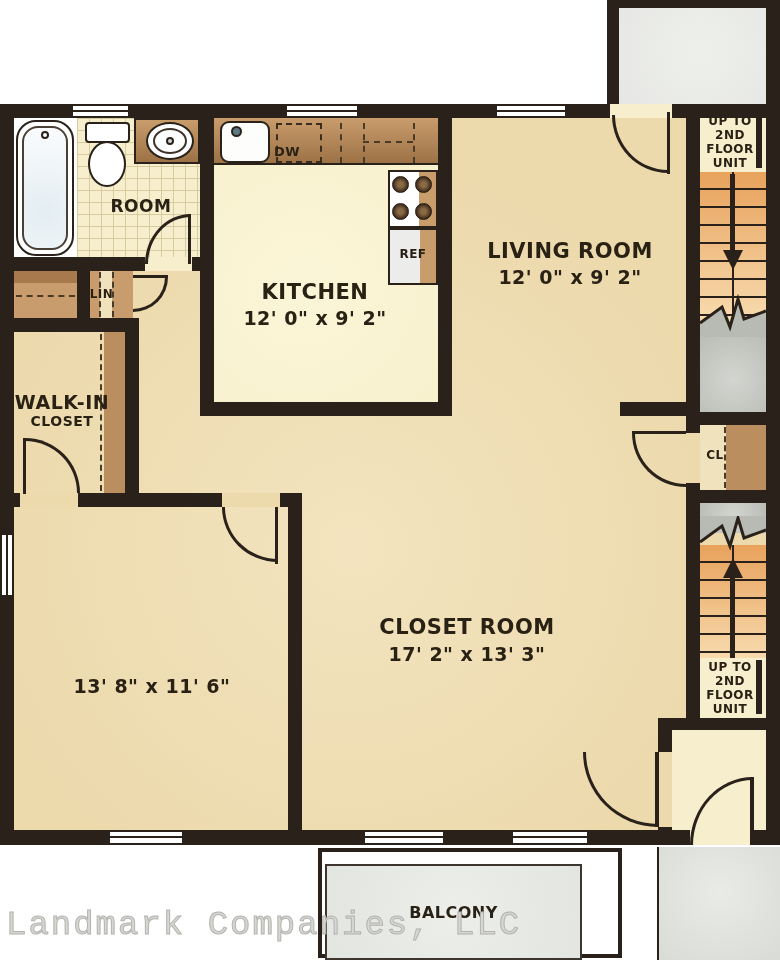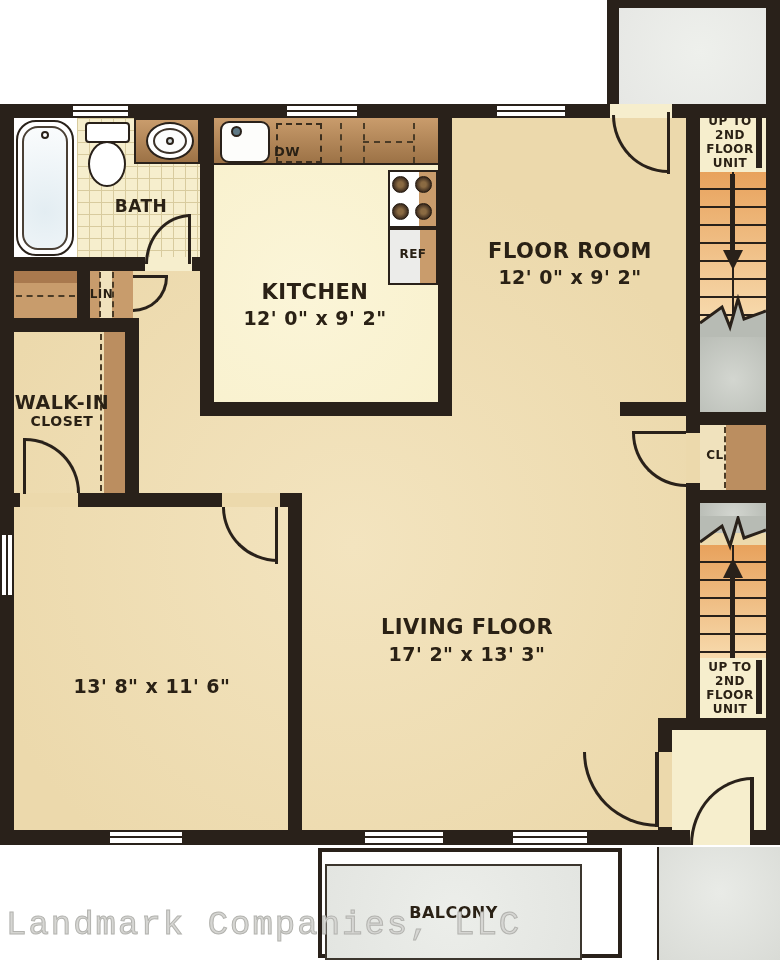--- a/index.html
+++ b/index.html
@@ -193,29 +193,29 @@
 
   <div class="abs" style="left:318px;top:848px;width:304px;height:110px;background:var(--wall)">
     <div class="abs" style="left:4px;top:4px;width:296px;height:102px;background:#fff">
       <div class="abs" style="left:3px;top:12px;width:257px;height:96px;background:radial-gradient(circle at 50% 50%,#eceeea,var(--balcony));border:2px solid #3c362e">
         <div class="lbl" style="left:0;top:38px;width:100%;font-size:16px">BALCONY</div>
       </div>
     </div>
   </div>
   <div class="abs" style="left:657px;top:847px;width:123px;height:113px;background:radial-gradient(circle at 50% 40%,#e9ebe7,#d9dbd6);border-left:2px solid var(--wall)"></div>
 
-  <div class="lbl" style="left:96px;top:197px;width:90px;font-size:17px">BATH</div>
+  <div class="lbl" style="left:96px;top:197px;width:90px;font-size:17px">ROOM</div>
 
   <div class="lbl" style="left:224px;top:281px;width:182px;font-size:21px">KITCHEN</div>
   <div class="lbl" style="left:224px;top:308px;width:182px;font-size:19px">12' 0" x 9' 2"</div>
 
-  <div class="lbl" style="left:460px;top:240px;width:220px;font-size:21px">FLOOR ROOM</div>
+  <div class="lbl" style="left:460px;top:240px;width:220px;font-size:21px">LIVING ROOM</div>
   <div class="lbl" style="left:460px;top:267px;width:220px;font-size:19px">12' 0" x 9' 2"</div>
 
-  <div class="lbl" style="left:357px;top:616px;width:220px;font-size:21px">LIVING FLOOR</div>
+  <div class="lbl" style="left:357px;top:616px;width:220px;font-size:21px">CLOSET ROOM</div>
   <div class="lbl" style="left:357px;top:644px;width:220px;font-size:19px">17' 2" x 13' 3"</div>
 
   <div class="lbl" style="left:42px;top:676px;width:220px;font-size:19px">13' 8" x 11' 6"</div>
 
   <div class="lbl" style="left:12px;top:392px;width:100px;font-size:19px">WALK-IN</div>
   <div class="lbl" style="left:12px;top:414px;width:100px;font-size:14px">CLOSET</div>
 
   <div class="lbl" style="left:78px;top:288px;width:47px;font-size:12px">LIN</div>
 
   <div class="watermark">Landmark Companies, LLC</div>

